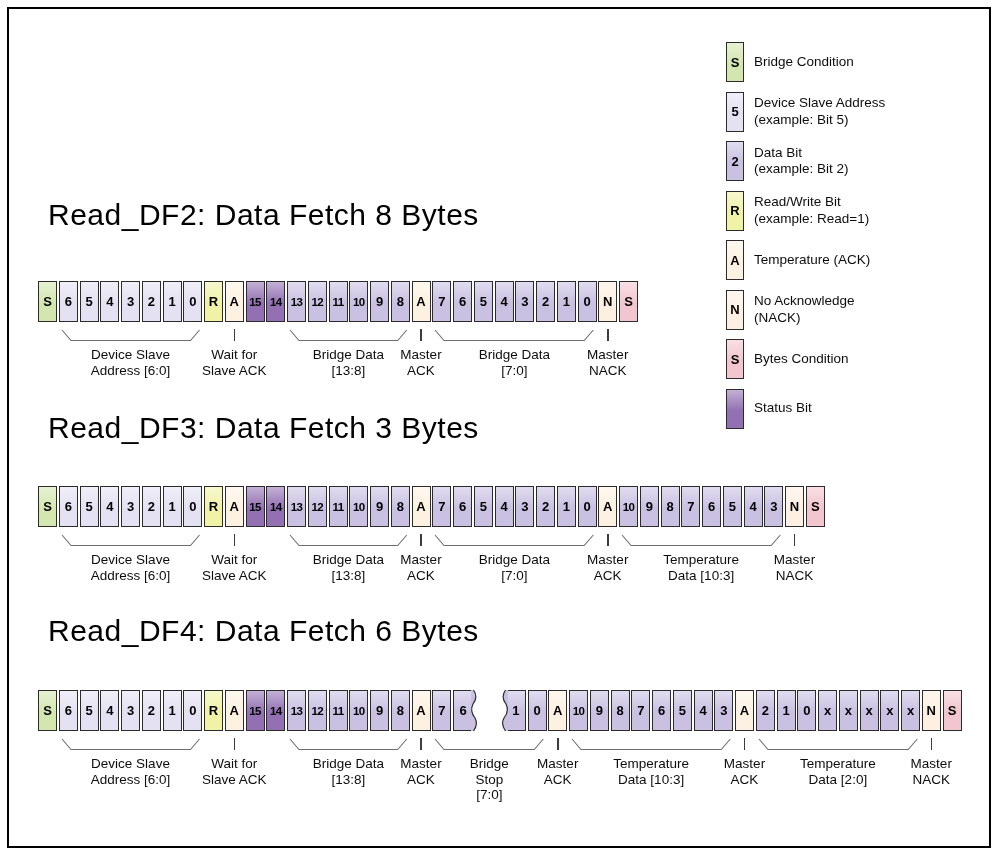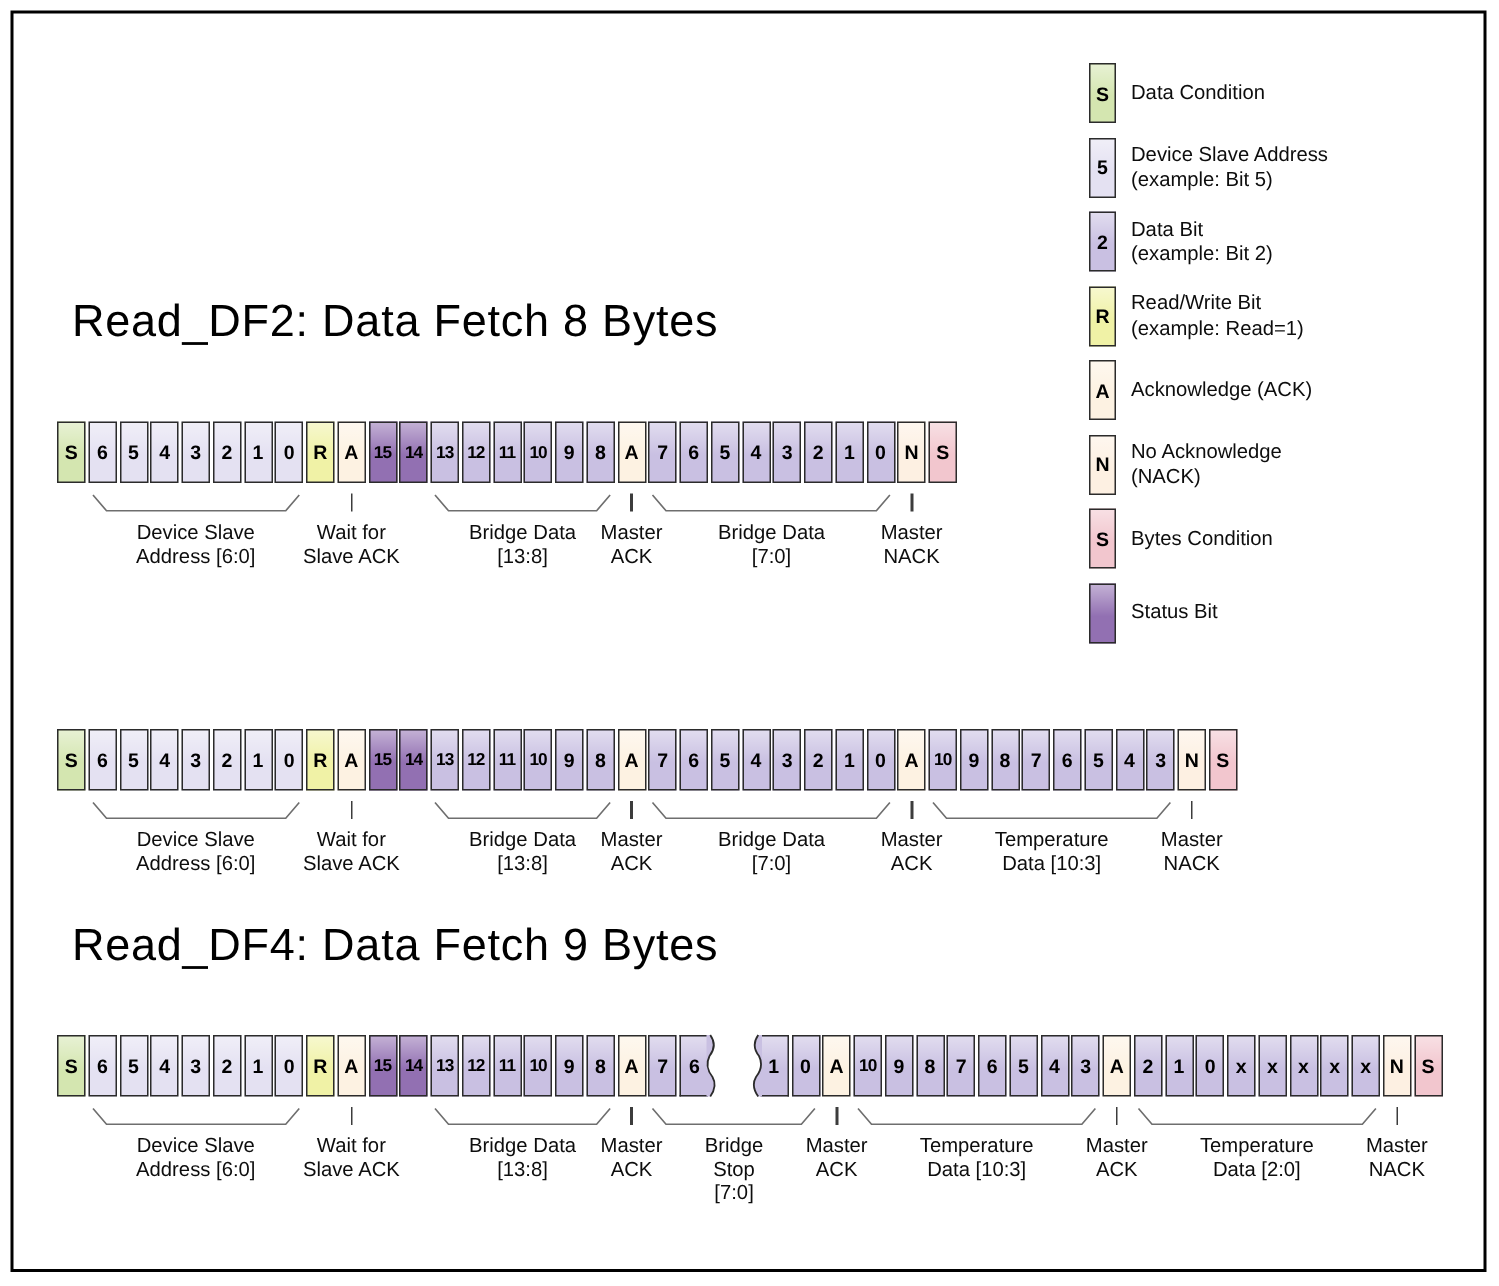--- a/index.html
+++ b/index.html
@@ -87,20 +87,21 @@
       <svg class="brace" width="158.25" height="13" style="left: 397.25px;">
         <polyline points="0,1 9,11.5 149.25,11.5 158.25,1" fill="none" stroke="#6e6e6e" stroke-width="1.1"></polyline>
       </svg>
       <div class="glabel" style="left: 476.375px;">Bridge Data
 [7:0]</div>
       <div class="tick" style="left: 569px;"></div>
       <div class="glabel" style="left: 569.75px;">Master
 NACK</div>
     </section>
 
+  <h2 class="title" style="left:48px;top:411px;">Read_DF3: Data Fetch 3 Bytes</h2>
   <section class="diagram" style="left:38px;top:486px;">
     <div class="row" style="width: 786.75px;">
         <div class="cell" style="left: 0px; background: linear-gradient(rgba(255, 255, 255, 0.45), rgba(255, 255, 255, 0) 55%), rgb(212, 230, 176);">S</div>
         <div class="cell" style="left: 20.75px; background: linear-gradient(rgba(255, 255, 255, 0.45), rgba(255, 255, 255, 0) 55%), rgb(228, 225, 242);">6</div>
         <div class="cell" style="left: 41.5px; background: linear-gradient(rgba(255, 255, 255, 0.45), rgba(255, 255, 255, 0) 55%), rgb(228, 225, 242);">5</div>
         <div class="cell" style="left: 62.25px; background: linear-gradient(rgba(255, 255, 255, 0.45), rgba(255, 255, 255, 0) 55%), rgb(228, 225, 242);">4</div>
         <div class="cell" style="left: 83px; background: linear-gradient(rgba(255, 255, 255, 0.45), rgba(255, 255, 255, 0) 55%), rgb(228, 225, 242);">3</div>
         <div class="cell" style="left: 103.75px; background: linear-gradient(rgba(255, 255, 255, 0.45), rgba(255, 255, 255, 0) 55%), rgb(228, 225, 242);">2</div>
         <div class="cell" style="left: 124.5px; background: linear-gradient(rgba(255, 255, 255, 0.45), rgba(255, 255, 255, 0) 55%), rgb(228, 225, 242);">1</div>
         <div class="cell" style="left: 145.25px; background: linear-gradient(rgba(255, 255, 255, 0.45), rgba(255, 255, 255, 0) 55%), rgb(228, 225, 242);">0</div>
@@ -162,21 +163,21 @@
       <svg class="brace" width="158.25" height="13" style="left: 584px;">
         <polyline points="0,1 9,11.5 149.25,11.5 158.25,1" fill="none" stroke="#6e6e6e" stroke-width="1.1"></polyline>
       </svg>
       <div class="glabel" style="left: 663.125px;">Temperature
 Data [10:3]</div>
       <div class="tick" style="left: 755.75px;"></div>
       <div class="glabel" style="left: 756.5px;">Master
 NACK</div>
     </section>
 
-  <h2 class="title" style="left:48px;top:614px;">Read_DF4: Data Fetch 9 Bytes</h2>
+  <h2 class="title" style="left:48px;top:614px;">Read_DF4: Data Fetch 6 Bytes</h2>
   <section class="diagram" style="left:38px;top:690px;">
     <div class="row" style="width: 923.5px;">
         <div class="cell" style="left: 0px; background: linear-gradient(rgba(255, 255, 255, 0.45), rgba(255, 255, 255, 0) 55%), rgb(212, 230, 176);">S</div>
         <div class="cell" style="left: 20.75px; background: linear-gradient(rgba(255, 255, 255, 0.45), rgba(255, 255, 255, 0) 55%), rgb(228, 225, 242);">6</div>
         <div class="cell" style="left: 41.5px; background: linear-gradient(rgba(255, 255, 255, 0.45), rgba(255, 255, 255, 0) 55%), rgb(228, 225, 242);">5</div>
         <div class="cell" style="left: 62.25px; background: linear-gradient(rgba(255, 255, 255, 0.45), rgba(255, 255, 255, 0) 55%), rgb(228, 225, 242);">4</div>
         <div class="cell" style="left: 83px; background: linear-gradient(rgba(255, 255, 255, 0.45), rgba(255, 255, 255, 0) 55%), rgb(228, 225, 242);">3</div>
         <div class="cell" style="left: 103.75px; background: linear-gradient(rgba(255, 255, 255, 0.45), rgba(255, 255, 255, 0) 55%), rgb(228, 225, 242);">2</div>
         <div class="cell" style="left: 124.5px; background: linear-gradient(rgba(255, 255, 255, 0.45), rgba(255, 255, 255, 0) 55%), rgb(228, 225, 242);">1</div>
         <div class="cell" style="left: 145.25px; background: linear-gradient(rgba(255, 255, 255, 0.45), rgba(255, 255, 255, 0) 55%), rgb(228, 225, 242);">0</div>
@@ -261,40 +262,40 @@
       <div class="glabel" style="left: 799.875px;">Temperature
 Data [2:0]</div>
       <div class="tick" style="left: 892.5px;"></div>
       <div class="glabel" style="left: 893.25px;">Master
 NACK</div>
     </section>
 
   <aside class="legend" id="legend">
       <div class="legend-item">
         <div class="legend-swatch" style="background: linear-gradient(rgba(255, 255, 255, 0.45), rgba(255, 255, 255, 0) 55%), rgb(212, 230, 176);">S</div>
-        <div class="legend-label">Data Condition</div>
+        <div class="legend-label">Bridge Condition</div>
       </div>
       <div class="legend-item">
         <div class="legend-swatch" style="background: linear-gradient(rgba(255, 255, 255, 0.45), rgba(255, 255, 255, 0) 55%), rgb(228, 225, 242);">5</div>
         <div class="legend-label">Device Slave Address
 (example: Bit 5)</div>
       </div>
       <div class="legend-item">
         <div class="legend-swatch" style="background: linear-gradient(rgba(255, 255, 255, 0.45), rgba(255, 255, 255, 0) 55%), rgb(201, 192, 226);">2</div>
         <div class="legend-label">Data Bit
 (example: Bit 2)</div>
       </div>
       <div class="legend-item">
         <div class="legend-swatch" style="background: linear-gradient(rgba(255, 255, 255, 0.45), rgba(255, 255, 255, 0) 55%), rgb(240, 242, 166);">R</div>
         <div class="legend-label">Read/Write Bit
 (example: Read=1)</div>
       </div>
       <div class="legend-item">
         <div class="legend-swatch" style="background: linear-gradient(rgba(255, 255, 255, 0.45), rgba(255, 255, 255, 0) 55%), rgb(253, 242, 226);">A</div>
-        <div class="legend-label">Acknowledge (ACK)</div>
+        <div class="legend-label">Temperature (ACK)</div>
       </div>
       <div class="legend-item">
         <div class="legend-swatch" style="background: linear-gradient(rgba(255, 255, 255, 0.45), rgba(255, 255, 255, 0) 55%), rgb(253, 240, 226);">N</div>
         <div class="legend-label">No Acknowledge
 (NACK)</div>
       </div>
       <div class="legend-item">
         <div class="legend-swatch" style="background: linear-gradient(rgba(255, 255, 255, 0.45), rgba(255, 255, 255, 0) 55%), rgb(242, 198, 206);">S</div>
         <div class="legend-label">Bytes Condition</div>
       </div>

